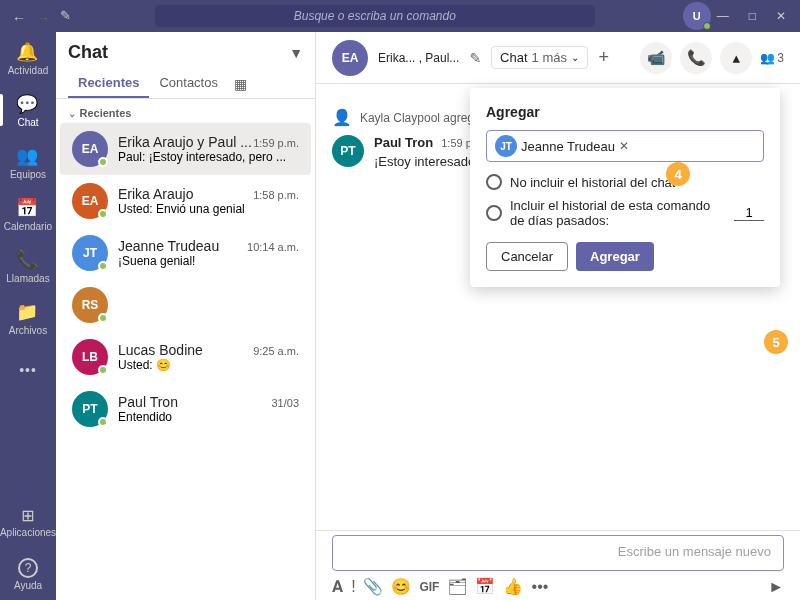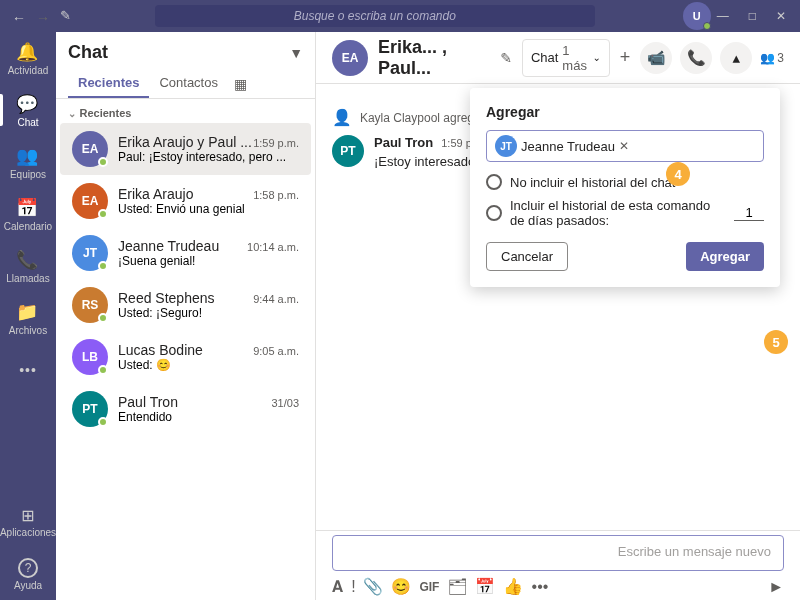--- a/index.html
+++ b/index.html
@@ -72,21 +72,21 @@
     
     .main-area {
       flex: 1; display: flex; flex-direction: column; background: #fff; position: relative;
     }
 
     
     .main-header {
       display: flex; align-items: center; padding: 8px 16px; border-bottom: 1px solid #e1e0df;
       gap: 10px; height: 52px;
     }
-    .main-header-name { font-size: 18px; font-weight: 700; color: #252424; }
+    .main-header-name { font-size: 12px; font-weight: 400; color: #252424; }
     .edit-icon { color: #605e5c; cursor: pointer; font-size: 14px; }
     .header-chat-badge {
       display: flex; align-items: center; gap: 4px;
       background: #fff; border: 1px solid #e1e0df; border-radius: 4px;
       padding: 3px 8px; font-size: 13px; cursor: pointer; color: #252424;
     }
     .header-actions { margin-left: auto; display: flex; gap: 8px; align-items: center; }
     .action-btn {
       width: 32px; height: 32px; border-radius: 50%; background: #f3f2f1;
       display: flex; align-items: center; justify-content: center;
@@ -140,21 +140,21 @@
       flex-shrink: 0; display: flex; align-items: center; justify-content: center;
     }
     .radio-circle.selected { border-color: #6264a7; background: #6264a7; }
     .radio-circle.selected::after {
       content: ''; width: 6px; height: 6px; background: #fff; border-radius: 50%;
     }
     .radio-inline-input {
       border: none; border-bottom: 1px solid #605e5c; outline: none;
       font-size: 13px; width: 30px; text-align: center;
     }
-    .dialog-actions { display: flex; justify-content: space-between; }
+    .dialog-actions { display: flex; justify-content: flex-start; gap: 8px; }
     .btn-cancel {
       padding: 6px 14px; border: 1px solid #8a8886; border-radius: 4px;
       background: #fff; cursor: pointer; font-size: 13px; color: #252424;
     }
     .btn-add {
       padding: 6px 14px; border: none; border-radius: 4px;
       background: #6264a7; cursor: pointer; font-size: 13px; color: #fff; font-weight: 600;
     }
 
     
@@ -175,21 +175,21 @@
       width: 24px; height: 24px; border-radius: 50%; background: #f8ae39;
       color: #fff; font-weight: 700; font-size: 13px;
       display: flex; align-items: center; justify-content: center;
       position: absolute; z-index: 25;
     }
 
     .avatar-ea { background: #6264a7; }
     .avatar-ea2 { background: #d15a22; }
     .avatar-jt { background: #4b8be0; }
     .avatar-rs { background: #c97b30; }
-    .avatar-lb { background: #8b5cf6; }
+    .avatar-lb { background: #be185d; }
     .avatar-pt { background: #038387; }
   </style>
 </head>
 <body>
 
 <div class="app-container">
 
   <div style="position:absolute;top:0;left:0;right:0;z-index:5;">
     <div class="title-bar">
       <div style="display:flex;gap:10px;padding:0 4px;">
@@ -310,37 +310,30 @@
           <span class="chat-item-time">10:14 a.m.</span>
         </div>
         <div class="chat-item-preview">¡Suena genial!</div>
       </div>
     </div>
           <div class="chat-item">
       <div class="avatar avatar-rs" style="font-size:12px;">
         RS
         <div class="avatar-status status-online"></div>
       </div>
-      <div class="chat-item-info">
-        <div class="chat-item-top">
-          <span class="chat-item-name">Reed Stephens</span>
-          <span class="chat-item-time">9:44 a.m.</span>
-        </div>
-        <div class="chat-item-preview">Usted: ¡Seguro!</div>
-      </div>
     </div>
           <div class="chat-item">
       <div class="avatar avatar-lb" style="font-size:12px;">
         LB
         <div class="avatar-status status-online"></div>
       </div>
       <div class="chat-item-info">
         <div class="chat-item-top">
           <span class="chat-item-name">Lucas Bodine</span>
-          <span class="chat-item-time">9:05 a.m.</span>
+          <span class="chat-item-time">9:25 a.m.</span>
         </div>
         <div class="chat-item-preview">Usted: 😊</div>
       </div>
     </div>
           <div class="chat-item">
       <div class="avatar avatar-pt" style="font-size:12px;">
         PT
         <div class="avatar-status status-online"></div>
       </div>
       <div class="chat-item-info">

